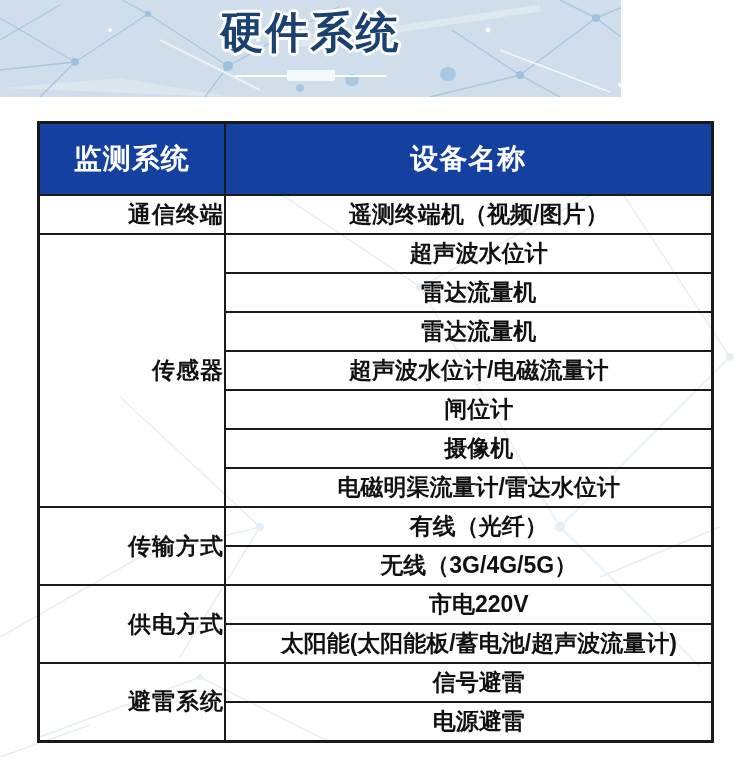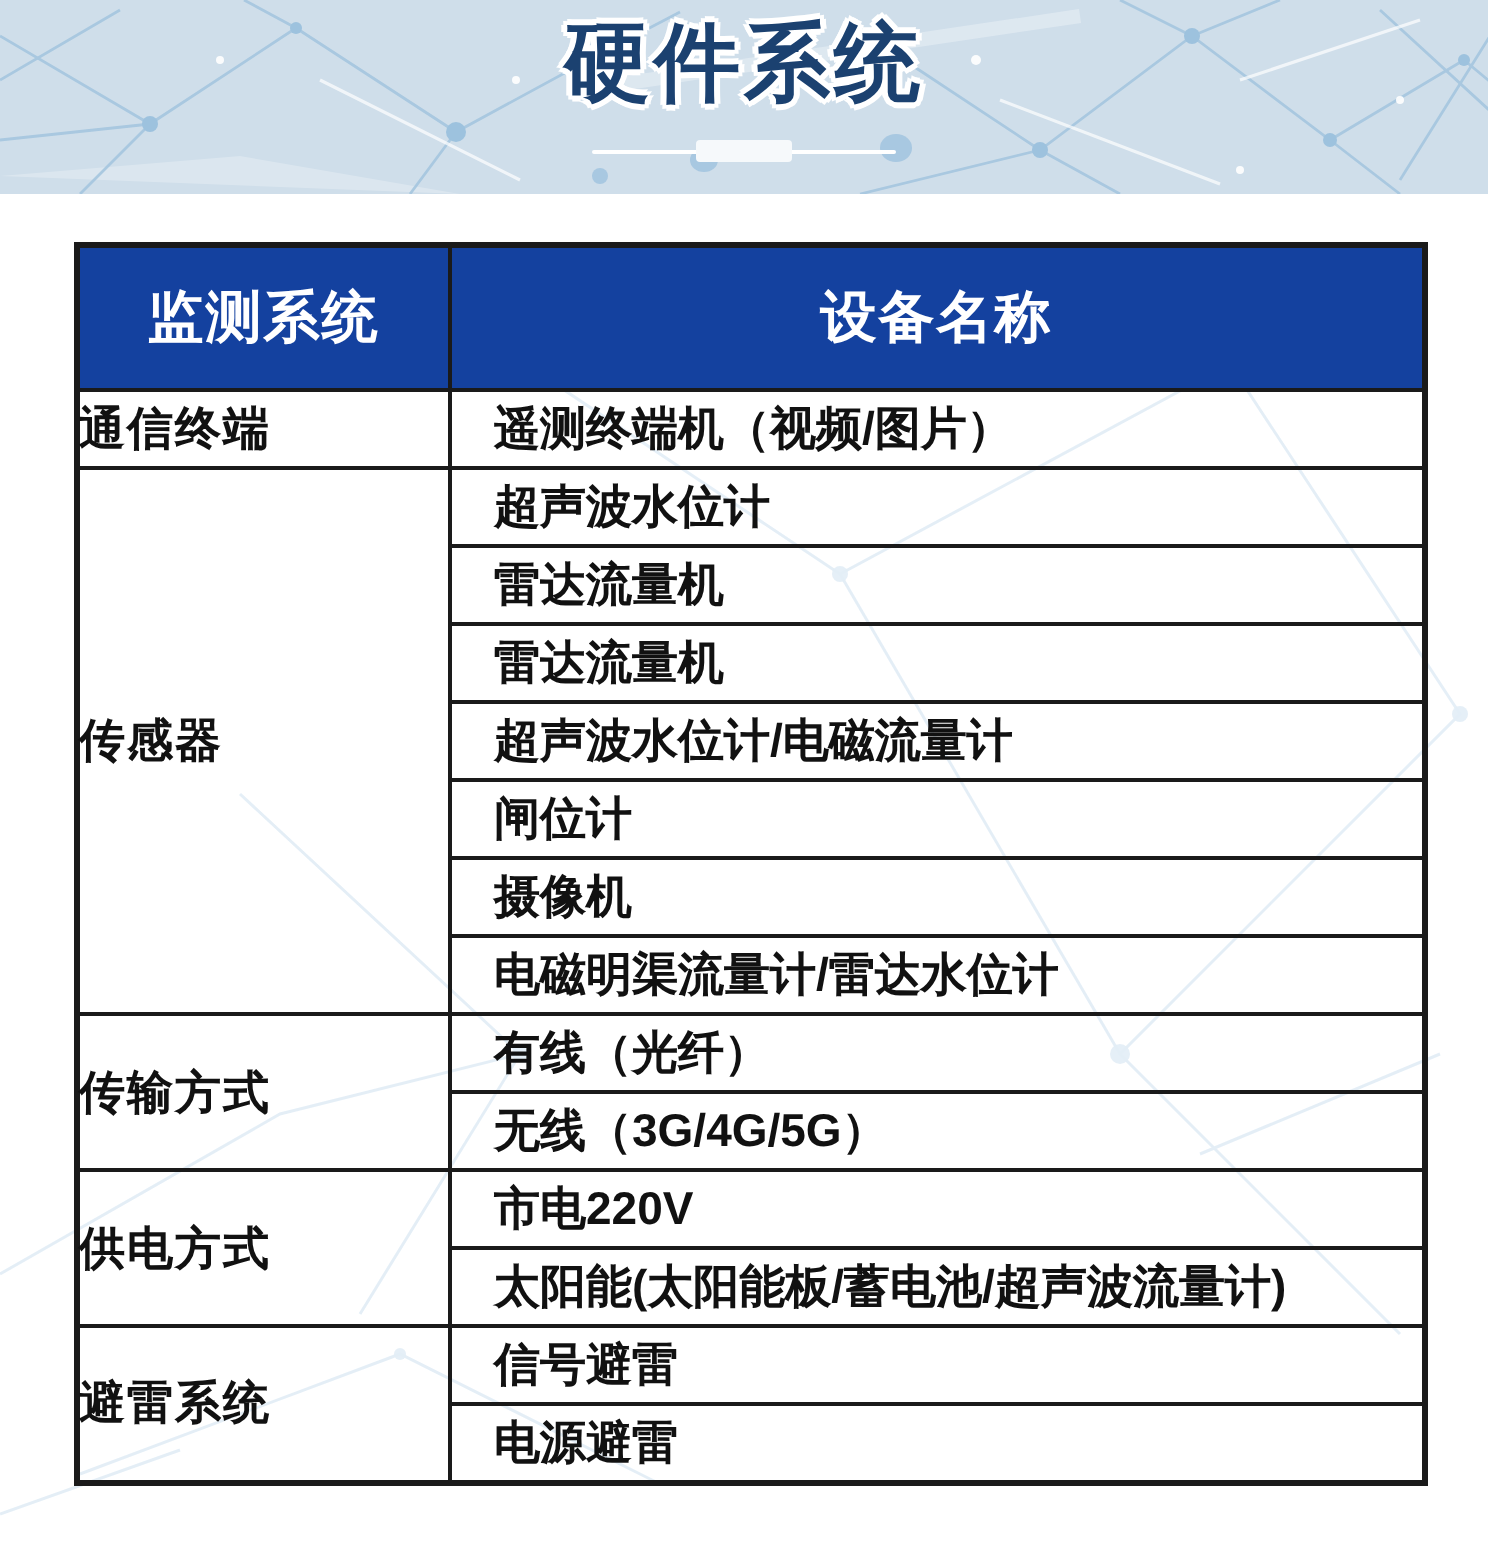--- a/index.html
+++ b/index.html
@@ -9,21 +9,21 @@
     height: 777px;
     background: #ffffff;
     font-family: "Liberation Sans", "DejaVu Sans", sans-serif;
     position: relative;
     overflow: hidden;
   }
 
   
   .banner {
     position: relative;
-    width: 744px;
+    width: 621px;
     height: 97px;
     background: #cfdeea;
     overflow: hidden;
   }
   .banner svg.plexus {
     position: absolute;
     top: 0; left: 0;
     z-index: 1;
   }
   .page-title {
@@ -107,22 +107,22 @@
     border: 2px solid #1a1a1a;
     font-size: 23px;
     font-weight: bold;
     color: #111111;
     height: 39px;
     padding: 0;
     background: transparent;
     vertical-align: middle;
     white-space: nowrap;
   }
-  td.sys { text-align: left; letter-spacing: 1px; }
-  td.dev { text-align: left; padding-left: 21px; }
+  td.sys { text-align: right; letter-spacing: 1px; }
+  td.dev { text-align: center; padding-left: 21px; }
 </style>
 </head>
 <body>
 
 <div class="page">
 
   <header class="banner">
     <svg class="plexus" width="750" height="97" viewBox="0 0 750 97" xmlns="http://www.w3.org/2000/svg">
       <rect width="750" height="97" fill="#cfdeea"></rect>
       <path d="M290,45 L540,8" stroke="#ffffff" stroke-width="7" opacity="0.30"></path>

